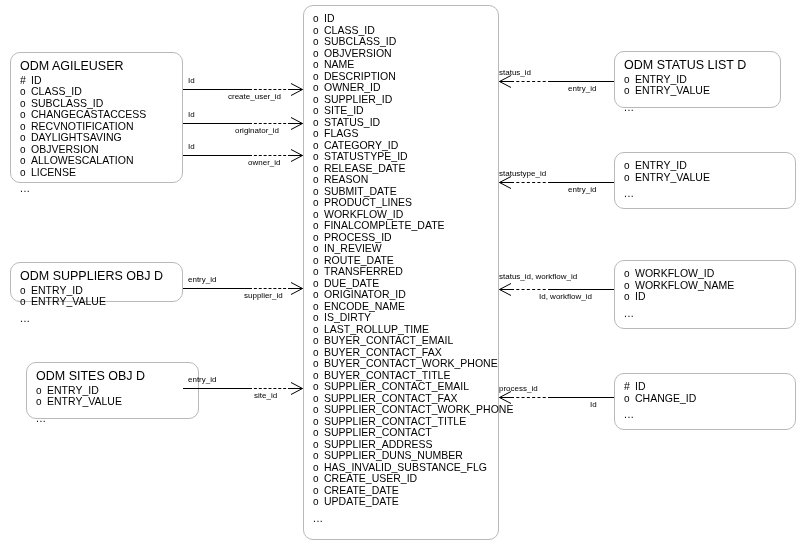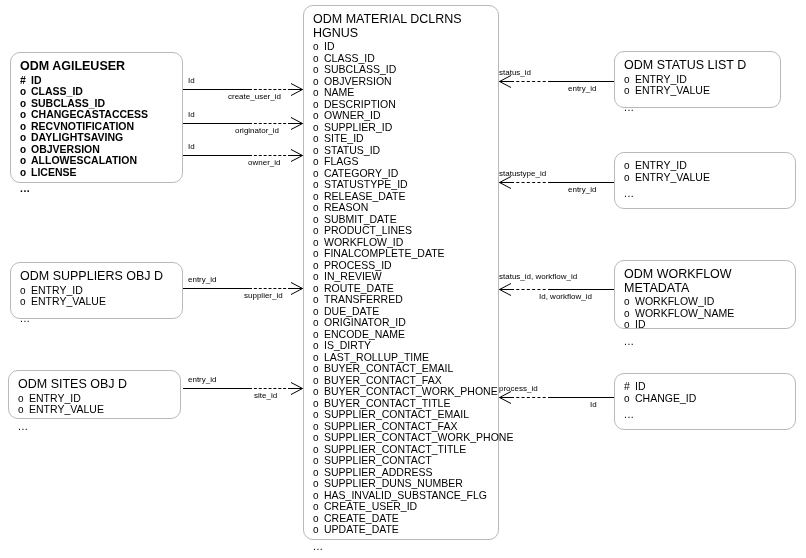--- a/index.html
+++ b/index.html
@@ -86,21 +86,21 @@
   }
   .crow svg {
     display: block;
   }
 </style>
 </head>
 <body>
 
 <div id="canvas">
 
-  <div class="entity" style="left:10px; top:52px; width:173px; height:131px;font-weight:bold;">
+  <div class="entity" style="left:10px; top:52px; width:173px; height:131px;">
     <div class="entity-title">ODM AGILEUSER</div>
     <div>
       <div class="attr">
           <span class="attr-marker pk">#</span>
           <span class="attr-name">ID</span>
         </div>
       <div class="attr">
           <span class="attr-marker">o</span>
           <span class="attr-name">CLASS_ID</span>
         </div>
@@ -129,53 +129,51 @@
           <span class="attr-name">ALLOWESCALATION</span>
         </div>
       <div class="attr">
           <span class="attr-marker">o</span>
           <span class="attr-name">LICENSE</span>
         </div>
     </div>
     <div class="ellipsis">...</div>
   </div>
 
-  <div class="entity" style="left:10px; top:262px; width:173px; height:57px;">
+  <div class="entity" style="left:10px; top:262px; width:173px; height:40px;">
     <div class="entity-title">ODM SUPPLIERS OBJ D</div>
     <div>
       <div class="attr">
           <span class="attr-marker">o</span>
           <span class="attr-name">ENTRY_ID</span>
         </div>
       <div class="attr">
           <span class="attr-marker">o</span>
           <span class="attr-name">ENTRY_VALUE</span>
         </div>
     </div>
     <div class="ellipsis">...</div>
   </div>
 
-  <div class="entity" style="left:8px; top:362px; width:173px; height:49px;margin-top:8px;">
+  <div class="entity" style="left:26px; top:362px; width:173px; height:57px;">
     <div class="entity-title">ODM SITES OBJ D</div>
     <div>
       <div class="attr">
           <span class="attr-marker">o</span>
           <span class="attr-name">ENTRY_ID</span>
         </div>
       <div class="attr">
           <span class="attr-marker">o</span>
           <span class="attr-name">ENTRY_VALUE</span>
         </div>
     </div>
     <div class="ellipsis">...</div>
   </div>
 
   <div class="entity" style="left:303px; top:5px; width:196px; height:535px;">
-    <div class="entity-title">ODM MATERIAL DCLRNS
-HGNUS</div>
     <div id="material-attrs">
         <div class="attr">
           <span class="attr-marker">o</span>
           <span class="attr-name">ID</span>
         </div>
         <div class="attr">
           <span class="attr-marker">o</span>
           <span class="attr-name">CLASS_ID</span>
         </div>
         <div class="attr">
@@ -369,21 +367,20 @@
         </div>
       <div class="attr">
           <span class="attr-marker">o</span>
           <span class="attr-name">ENTRY_VALUE</span>
         </div>
     </div>
     <div class="ellipsis">...</div>
   </div>
 
   <div class="entity" style="left:614px; top:260px; width:182px; height:69px;">
-    <div class="entity-title">ODM WORKFLOW METADATA</div>
     <div>
       <div class="attr">
           <span class="attr-marker">o</span>
           <span class="attr-name">WORKFLOW_ID</span>
         </div>
       <div class="attr">
           <span class="attr-marker">o</span>
           <span class="attr-name">WORKFLOW_NAME</span>
         </div>
       <div class="attr">

